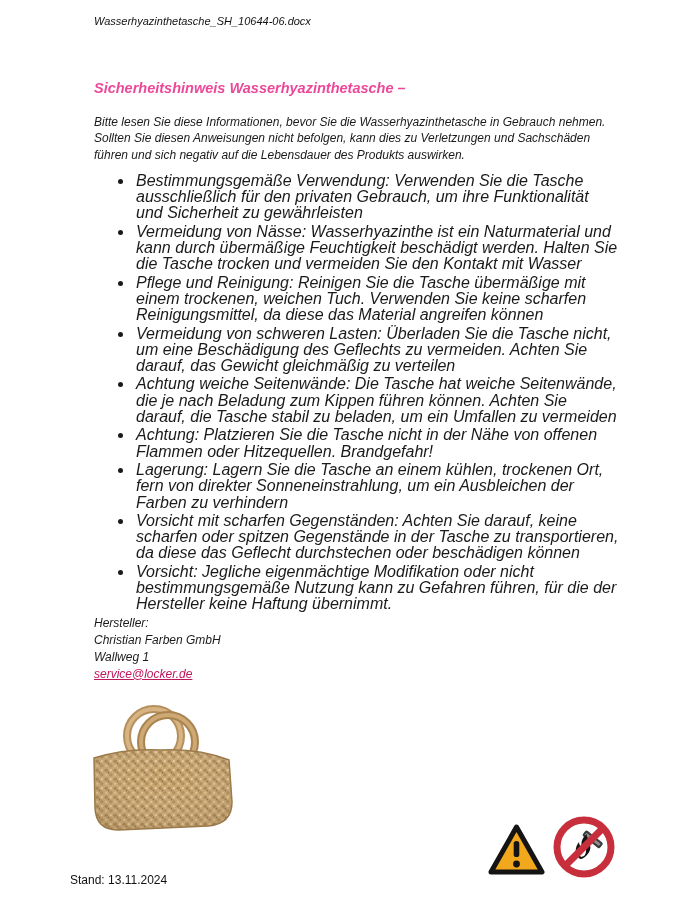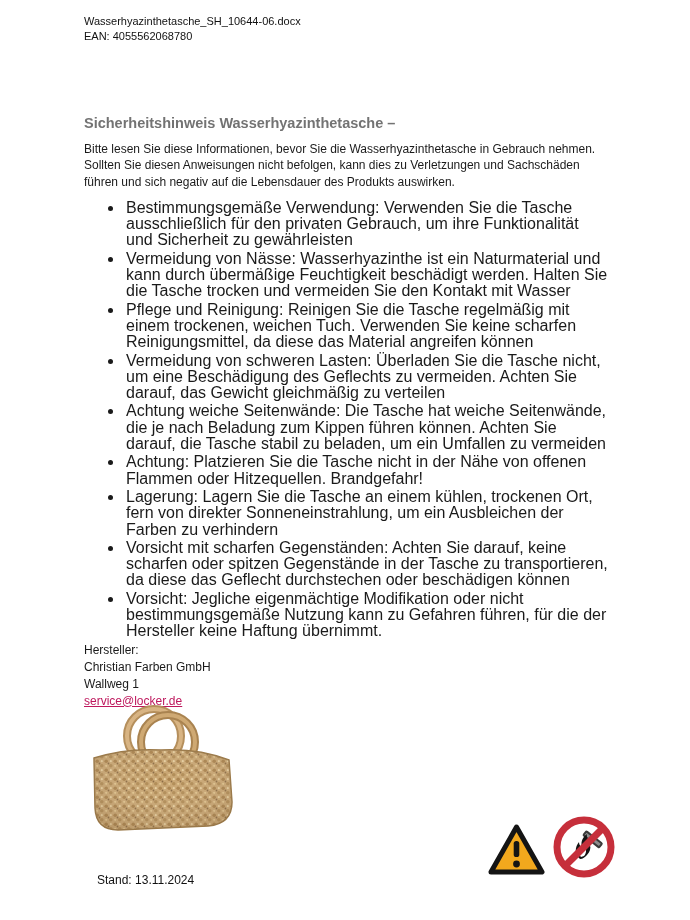--- a/index.html
+++ b/index.html
@@ -1,51 +1,50 @@
 <!DOCTYPE html>
 <html><head>
 <meta charset="utf-8">
 <style>
   html,body{margin:0;padding:0;background:#ffffff;}
   body{font-family:"Liberation Sans","DejaVu Sans",sans-serif;color:#1a1a1a;}
   .page{position:relative;width:690px;height:920px;background:#ffffff;overflow:hidden;}
-  .content{position:absolute;left:84px;top:14px;width:525px;}
+  .content{position:absolute;left:94px;top:14px;width:525px;font-style:italic;}
   .doc-header{font-size:11px;line-height:15px;color:#111;}
-  .doc-title{margin-top:68px;font-size:14.5px;font-weight:bold;line-height:23px;color:#737373;}
-  .intro{margin-top:6px;font-size:12px;line-height:16.3px;}
+  .doc-title{margin-top:48px;font-size:14.5px;font-weight:bold;line-height:23px;color:#ec4899;}
+  .intro{margin-top:14px;font-size:12px;line-height:16.3px;}
   ul.safety-list{margin:10px 0 0 0;padding-left:40px;font-size:16px;line-height:16.3px;list-style-type:disc;}
   ul.safety-list li{margin-bottom:2px;padding-left:2px;}
   .manufacturer{font-size:12px;line-height:17px;}
   .manufacturer a{color:#be185d;text-decoration:underline;cursor:pointer;}
   .product-photo{position:absolute;left:86px;top:696px;width:152px;height:144px;}
   .bottom-icons{position:absolute;left:487px;top:816px;display:flex;align-items:flex-end;gap:7px;}
-  .footer{position:absolute;left:97px;top:872px;font-size:12px;line-height:16px;color:#111;}
+  .footer{position:absolute;left:70px;top:872px;font-size:12px;line-height:16px;color:#111;}
 </style>
 </head>
 <body>
 
 <div class="page">
 
   <div class="content">
 
     <div class="doc-header">
       <div>Wasserhyazinthetasche_SH_10644-06.docx</div>
-      <div>EAN: 4055562068780</div>
     </div>
 
     <div class="doc-title">
       <div>Sicherheitshinweis Wasserhyazinthetasche –</div>
     </div>
 
     <div class="intro">Bitte lesen Sie diese Informationen, bevor Sie die Wasserhyazinthetasche in Gebrauch nehmen. Sollten Sie diesen Anweisungen nicht befolgen, kann dies zu Verletzungen und Sachschäden führen und sich negativ auf die Lebensdauer des Produkts auswirken.</div>
 
     <ul class="safety-list">
       <li>Bestimmungsgemäße Verwendung: Verwenden Sie die Tasche ausschließlich für den privaten Gebrauch, um ihre Funktionalität und Sicherheit zu gewährleisten</li>
       <li>Vermeidung von Nässe: Wasserhyazinthe ist ein Naturmaterial und kann durch übermäßige Feuchtigkeit beschädigt werden. Halten Sie die Tasche trocken und vermeiden Sie den Kontakt mit Wasser</li>
-      <li>Pflege und Reinigung: Reinigen Sie die Tasche regelmäßig mit einem trockenen, weichen Tuch. Verwenden Sie keine scharfen Reinigungsmittel, da diese das Material angreifen können</li>
+      <li>Pflege und Reinigung: Reinigen Sie die Tasche übermäßige mit einem trockenen, weichen Tuch. Verwenden Sie keine scharfen Reinigungsmittel, da diese das Material angreifen können</li>
       <li>Vermeidung von schweren Lasten: Überladen Sie die Tasche nicht, um eine Beschädigung des Geflechts zu vermeiden. Achten Sie darauf, das Gewicht gleichmäßig zu verteilen</li>
       <li>Achtung weiche Seitenwände: Die Tasche hat weiche Seitenwände, die je nach Beladung zum Kippen führen können. Achten Sie darauf, die Tasche stabil zu beladen, um ein Umfallen zu vermeiden</li>
       <li>Achtung: Platzieren Sie die Tasche nicht in der Nähe von offenen Flammen oder Hitzequellen. Brandgefahr!</li>
       <li>Lagerung: Lagern Sie die Tasche an einem kühlen, trockenen Ort, fern von direkter Sonneneinstrahlung, um ein Ausbleichen der Farben zu verhindern</li>
       <li>Vorsicht mit scharfen Gegenständen: Achten Sie darauf, keine scharfen oder spitzen Gegenstände in der Tasche zu transportieren, da diese das Geflecht durchstechen oder beschädigen können</li>
       <li>Vorsicht: Jegliche eigenmächtige Modifikation oder nicht bestimmungsgemäße Nutzung kann zu Gefahren führen, für die der Hersteller keine Haftung übernimmt.</li>
     </ul>
 
     <div class="manufacturer">
       <div>Hersteller:</div>

